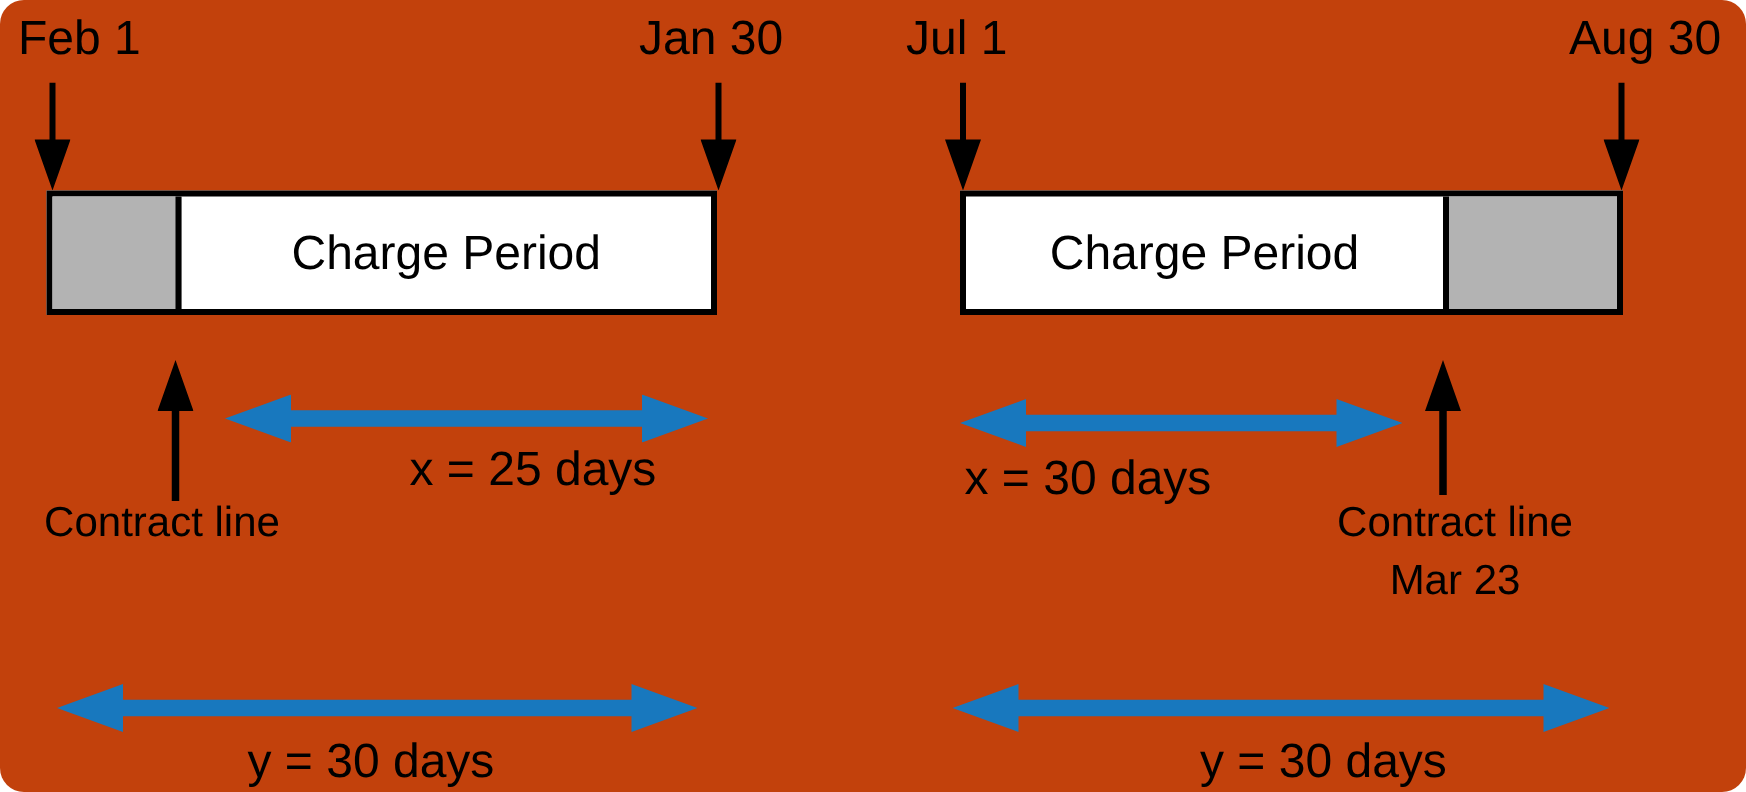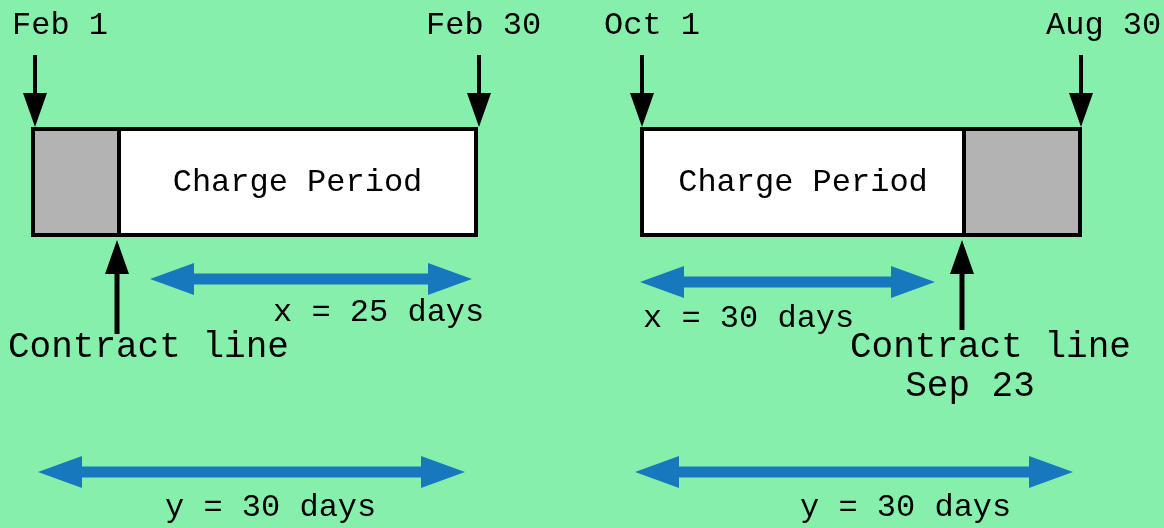--- a/index.html
+++ b/index.html
@@ -1,49 +1,49 @@
 <!DOCTYPE html>
 <html><head>
 <meta charset="utf-8">
 <style>
   html,body{margin:0;padding:0;background:#fff;}
   #stage{
-    position:relative;width:1164px;height:528px;background:#86efac;
-    font-family:Liberation Mono, monospace;
-    color:#000;overflow:hidden;
+    position:relative;width:1164px;height:528px;background:#c2410c;
+    font-family:Liberation Sans, sans-serif;
+    color:#000;overflow:hidden;border-radius:16px;
   }
   .lbl{position:absolute;font-size:32px;line-height:1.1;white-space:nowrap;}
   .bar{
-    position:absolute;top:127px;height:110px;background:#fff;
+    position:absolute;top:127px;height:83px;background:#fff;
     border:4px solid var(--line,#000);box-sizing:border-box;
   }
   .gray-seg{position:absolute;top:0;bottom:0;background:var(--gray,#b3b3b3);}
   .gray-seg.left{left:0;border-right:4px solid var(--line,#000);}
   .gray-seg.right{right:0;border-left:4px solid var(--line,#000);}
   .bar-label{
     position:absolute;top:0;bottom:0;display:flex;align-items:center;justify-content:center;
     font-size:32px;white-space:nowrap;
   }
   .arrow{position:absolute;}
   .blk{fill:var(--line,#000);}
   .blu{fill:var(--blue,#1878be);}
   .note{
-    position:absolute;text-align:center;font-size:36px;line-height:39px;white-space:nowrap;
+    position:absolute;text-align:center;font-size:28px;line-height:39px;white-space:nowrap;
   }
 </style>
 </head>
 <body>
 
 <div id="stage" style="--blue: #1878be; --gray: #b3b3b3; --line: #000000;">
 
   <div>
 
     <div class="lbl" style="left:12px;top:8px;">Feb 1</div>
 
-    <div class="lbl" style="left:426px;top:8px;">Feb 30</div>
+    <div class="lbl" style="left:426px;top:8px;">Jan 30</div>
 
     <svg class="arrow" style="left:23px;top:55px;" width="24" height="72" viewBox="0 0 24 72">
       <path class="blk" d="M10 0 H14 V38 H24 L12 72 L0 38 H10 Z"></path>
     </svg>
 
     <svg class="arrow" style="left:467px;top:55px;" width="24" height="72" viewBox="0 0 24 72">
       <path class="blk" d="M10 0 H14 V38 H24 L12 72 L0 38 H10 Z"></path>
     </svg>
 
     <div class="bar" style="left:31px;width:447px;">
@@ -67,21 +67,21 @@
 
     <svg class="arrow" style="left:38px;top:456px;" width="427" height="32" viewBox="0 0 427 32">
       <path class="blu" d="M0 16 L44 0 V10.5 H383 V0 L427 16 L383 32 V21.5 H44 V32 Z"></path>
     </svg>
 
     <div class="lbl" style="left:165px;top:490px;">y = 30 days</div>
   </div>
 
   <div>
 
-    <div class="lbl" style="left:604px;top:8px;">Oct 1</div>
+    <div class="lbl" style="left:604px;top:8px;">Jul 1</div>
 
     <div class="lbl" style="left:1046px;top:8px;">Aug 30</div>
 
     <svg class="arrow" style="left:630px;top:55px;" width="24" height="72" viewBox="0 0 24 72">
       <path class="blk" d="M10 0 H14 V38 H24 L12 72 L0 38 H10 Z"></path>
     </svg>
 
     <svg class="arrow" style="left:1069px;top:55px;" width="24" height="72" viewBox="0 0 24 72">
       <path class="blk" d="M10 0 H14 V38 H24 L12 72 L0 38 H10 Z"></path>
     </svg>
@@ -90,21 +90,21 @@
       <div class="gray-seg right" style="width:112px;"></div>
       <div class="bar-label" style="left:0;right:116px;">Charge Period</div>
     </div>
 
     <svg class="arrow" style="left:950px;top:240px;" width="24" height="90" viewBox="0 0 24 90">
       <path class="blk" d="M12 0 L24 34 H14.5 V90 H9.5 V34 H0 Z"></path>
     </svg>
 
     <div class="note" style="left:850px;top:328px;width:240px;">
       <div>Contract line</div>
-      <div>Sep 23</div>
+      <div>Mar 23</div>
     </div>
 
     <svg class="arrow" style="left:640px;top:266px;" width="295" height="32" viewBox="0 0 295 32">
       <path class="blu" d="M0 16 L44 0 V10.5 H251 V0 L295 16 L251 32 V21.5 H44 V32 Z"></path>
     </svg>
 
     <div class="lbl" style="left:643px;top:301px;">x = 30 days</div>
 
     <svg class="arrow" style="left:635px;top:456px;" width="438" height="32" viewBox="0 0 438 32">
       <path class="blu" d="M0 16 L44 0 V10.5 H394 V0 L438 16 L394 32 V21.5 H44 V32 Z"></path>

